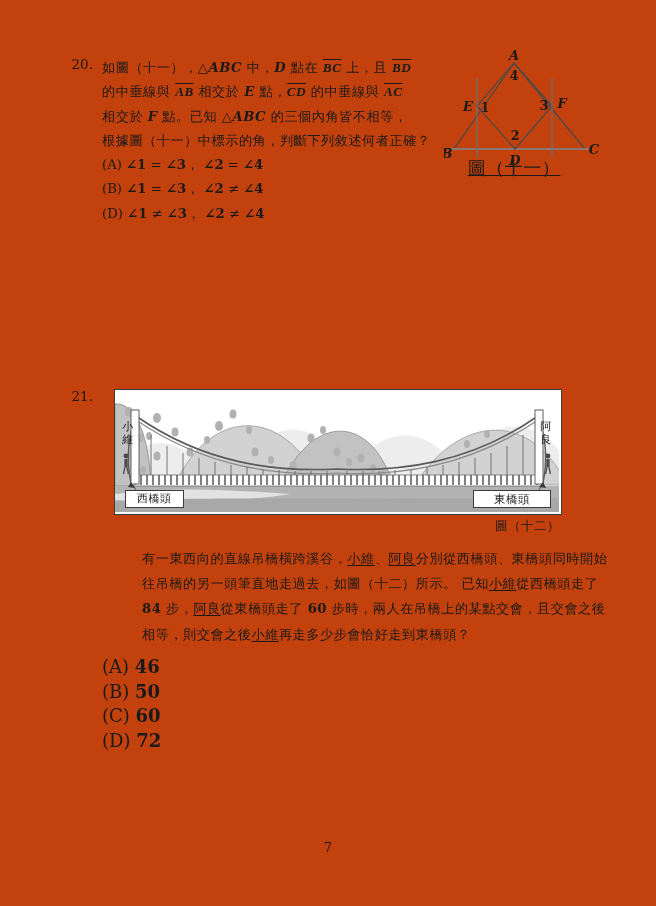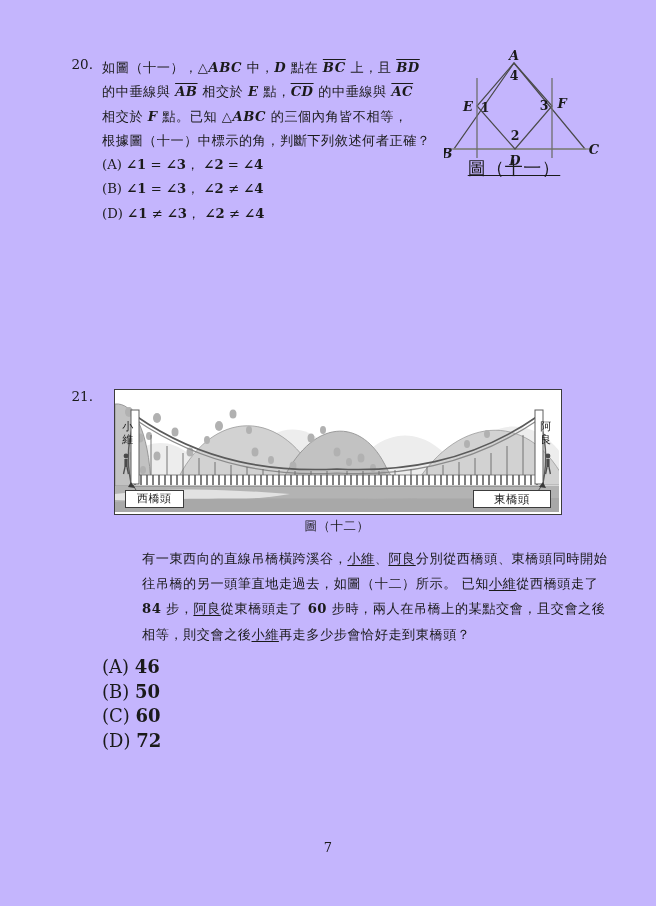--- a/index.html
+++ b/index.html
@@ -11,34 +11,34 @@
     width: 656px;
     height: 906px;
     position: relative;
     font-family: "DejaVu Serif", "Liberation Serif", serif;
     color: #1a1a1a;
     overflow: hidden;
   }
   .page {
     position: absolute;
     inset: 0;
-    background: #c4b5fd;
+    background: #c2410c;
   }
 
   
   .cjk {
     font-family: "DejaVu Serif", "Liberation Serif", serif;
     letter-spacing: 0.5px;
   }
   .mathit {
     font-family: "DejaVu Serif", "Liberation Serif", serif;
     font-style: italic;
     font-weight: bold;
   }
-  .ol { text-decoration: overline; }
+  .ol { text-decoration: overline; font-family: Liberation Serif, serif; }
 
   
   #q20 {
     position: absolute;
     left: 63px;
     top: 56px;
     width: 380px;
   }
   .qnum {
     position: absolute;
@@ -105,21 +105,21 @@
     border: 1.3px solid #3c3c3c;
     background: #ffffff;
     overflow: hidden;
   }
   #fig12 svg { display: block; }
   #fig12cap {
     position: absolute;
     left: 114px;
     top: 518px;
     width: 446px;
-    text-align: center;
+    text-align: right;
     font-size: 12.5px;
   }
   #q21body {
     position: absolute;
     left: 102px;
     top: 546px;
     width: 470px;
     font-size: 13.2px;
     line-height: 25.2px;
     margin-left: 40px;

